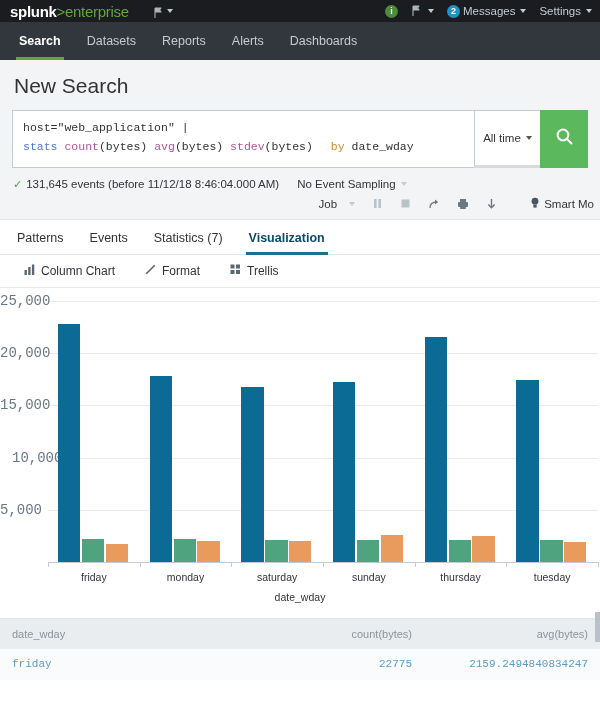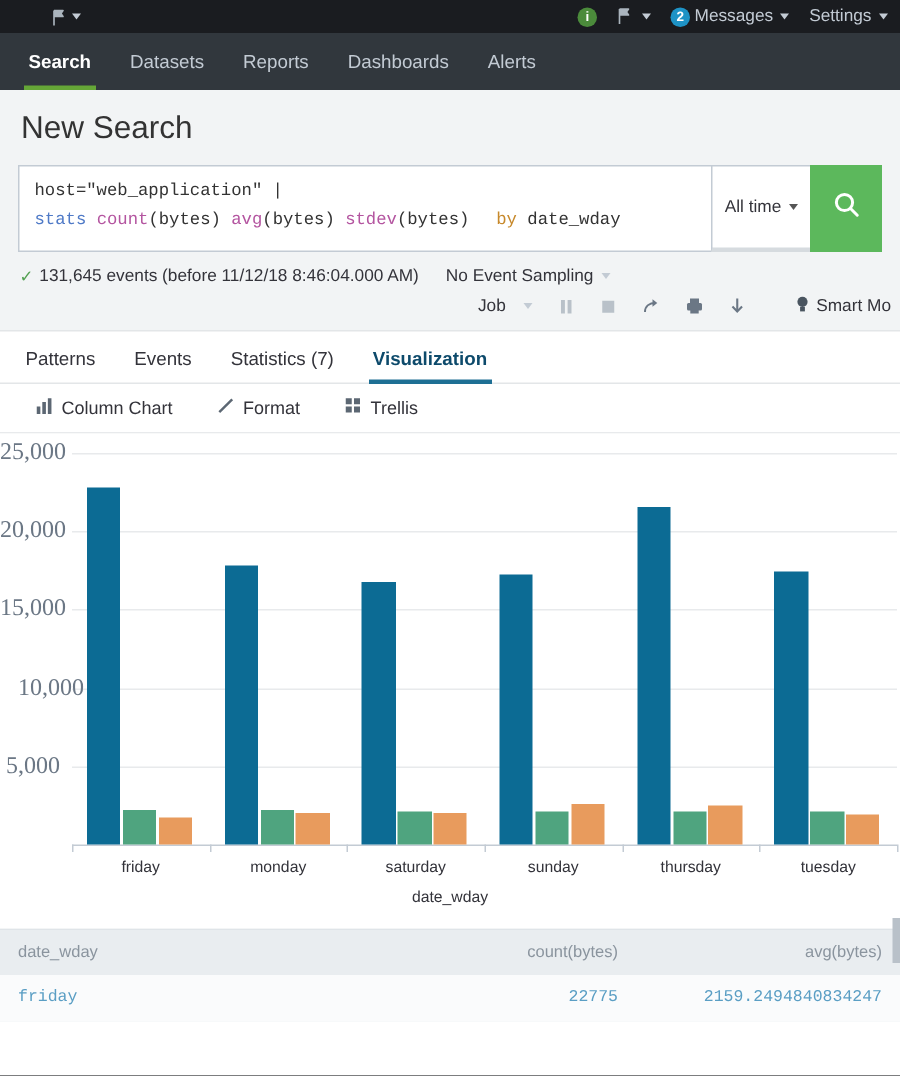--- a/index.html
+++ b/index.html
@@ -169,24 +169,24 @@
   .vizbtn { display: flex; align-items: center; gap: 6px; }
 
   
   .chartwrap { background: #ffffff; position: relative; height: 330px; }
   .chart {
     position: absolute; left: 0; top: 0;
     width: 600px; height: 330px;
   }
   .ytick {
     position: absolute; right: 0; text-align: right;
-    font-size: 16px; color: #6b7785;
+    font-size: 14px; color: #6b7785;
     transform: translateY(-50%);
     width: 42px;
-    font-family: Liberation Serif, serif;
+    font-family: Liberation Mono, monospace;
   }
   .gridline { position: absolute; height: 1px; background: #e8eaec; }
   .axisline { position: absolute; background: #c3cbd4; }
   .bar { position: absolute; bottom: 0; }
   .xtick {
     position: absolute; text-align: center;
     font-size: 10.5px; color: #33333a;
     transform: translateX(-50%);
   }
   .xlabel {
@@ -215,20 +215,21 @@
     position: absolute; right: 0; top: 612px;
     width: 5px; height: 30px; background: #b9c1c9;
   }
 </style>
 </head>
 <body>
 
 <div class="app">
 
   <div class="topbar">
+    <div class="logo"><span class="wordmark">splunk</span><span class="suffix">&gt;enterprise</span></div>
 
     <div class="app-flag-wrap">
       <span class="flag-ic">
         <svg width="12" height="12" viewBox="0 0 12 12">
             <path d="M2 1v10M2 1h6l-1.4 2L8 5H2" fill="#aab4bd" stroke="#aab4bd" stroke-width="1.1" stroke-linejoin="round"></path>
           </svg>
       </span>
       <span class="caret"></span>
     </div>
 
@@ -263,24 +264,24 @@
     <div class="nav-item active">
         <span>Search</span>
       </div>
     <div class="nav-item">
         <span>Datasets</span>
       </div>
     <div class="nav-item">
         <span>Reports</span>
       </div>
     <div class="nav-item">
+        <span>Alerts</span>
+      </div>
+    <div class="nav-item">
         <span>Dashboards</span>
-      </div>
-    <div class="nav-item">
-        <span>Alerts</span>
       </div>
   </div>
 
   <div class="page">
 
     <div class="page-title">New Search</div>
 
     <div class="searchrow">
       <div class="searchbox">
         <div><span class="spl-plain">host="web_application" |</span></div>

